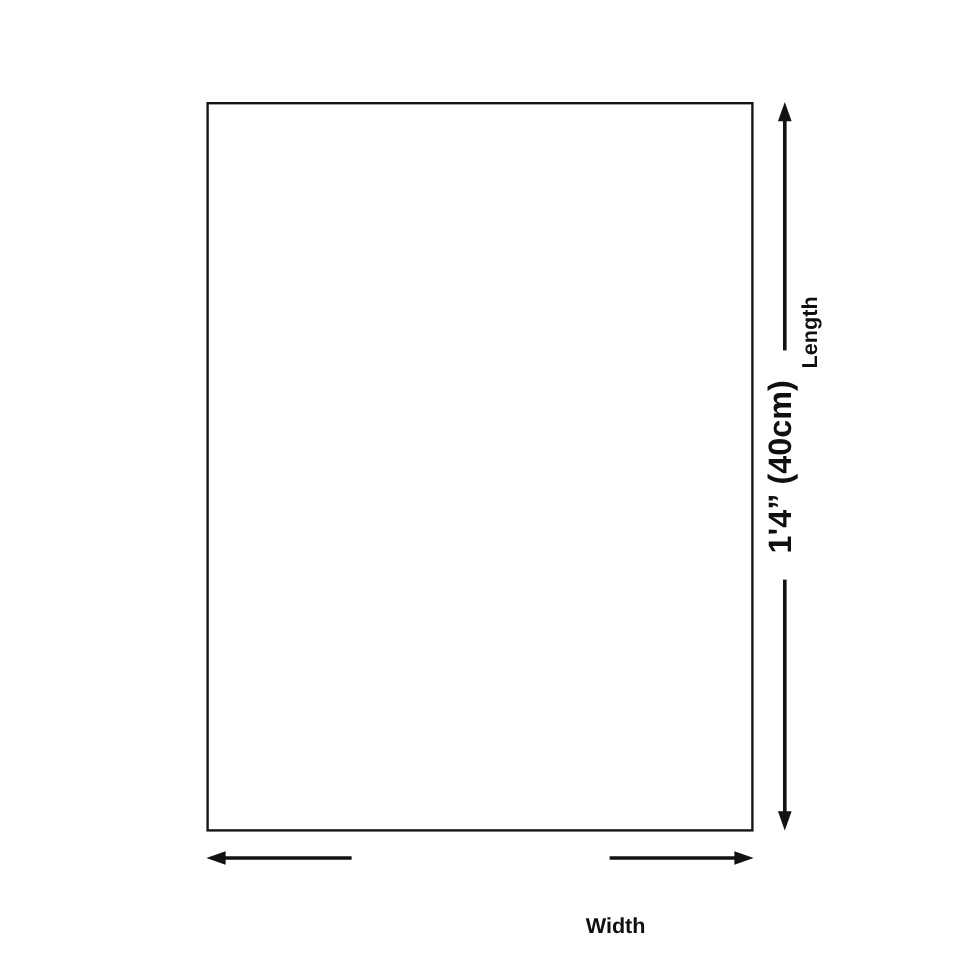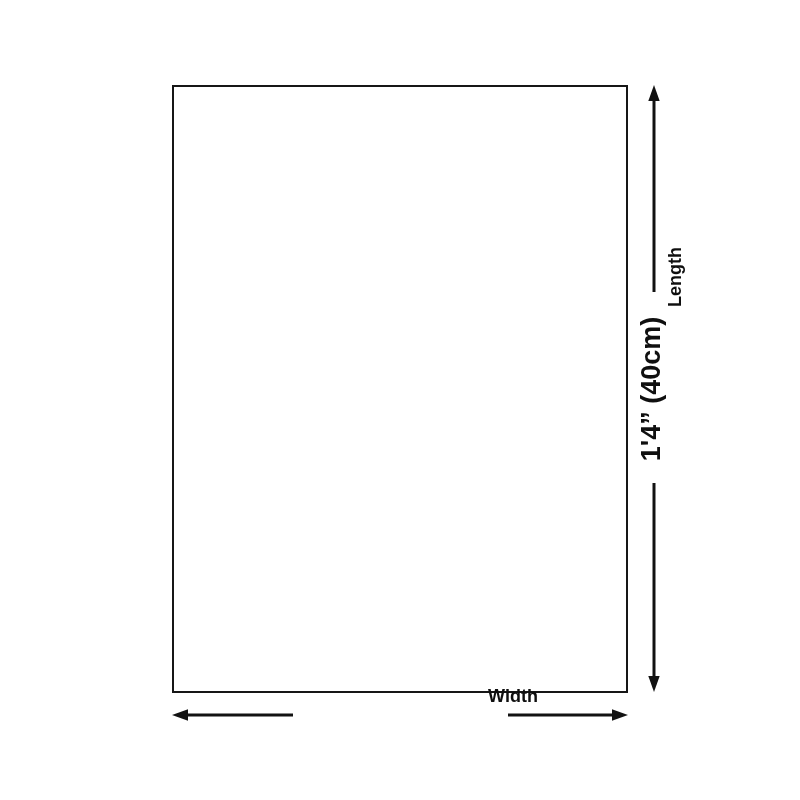--- a/index.html
+++ b/index.html
@@ -42,21 +42,21 @@
     font-size: 18px;
     font-weight: 700;
     color: #0f0f0f;
     white-space: nowrap;
     transform: translate(-50%, -50%);
   }
   .rotated { transform: translate(-50%, -50%) rotate(-90deg); }
   .pos-length-value { left: 651px; top: 389px; }
   .pos-length-label { left: 675px; top: 277px; }
   .pos-width-value  { left: 402px; top: 719px; }
-  .pos-width-label  { left: 513px; top: 696px; text-align: right; }
+  .pos-width-label  { left: 513px; top: 772px; text-align: right; }
 </style>
 </head>
 <body>
 
 <div class="stage">
 
   <div class="product-box"></div>
 
   <svg class="arrow-layer" width="800" height="800" viewBox="0 0 800 800" aria-hidden="true">
     <g>

